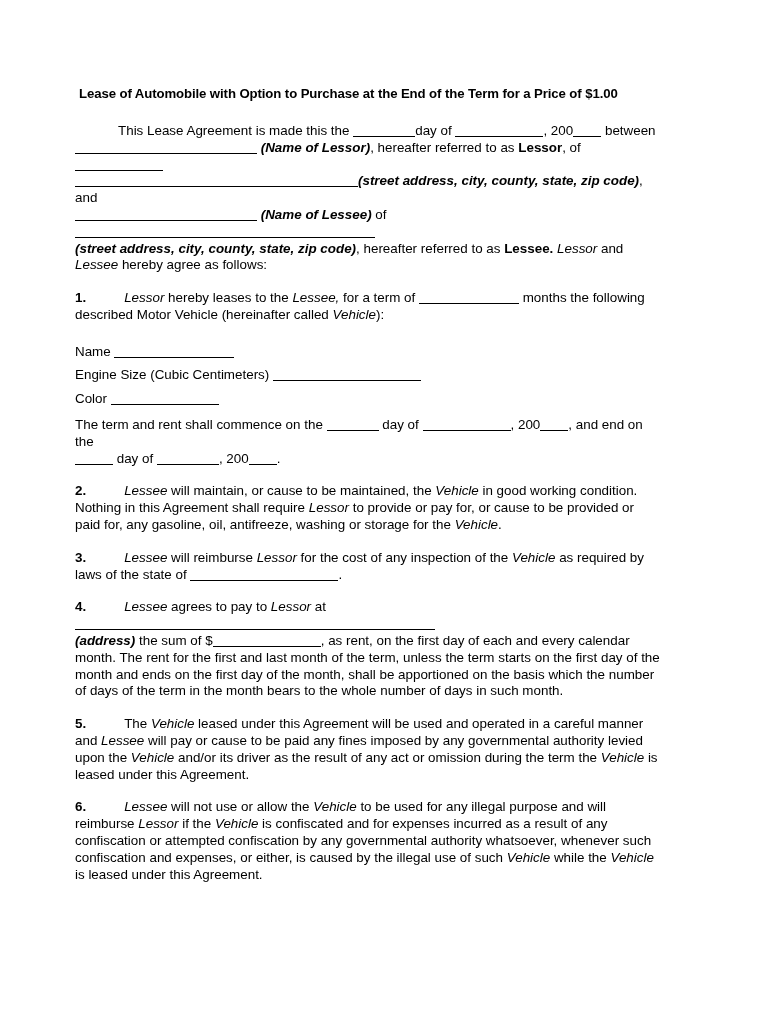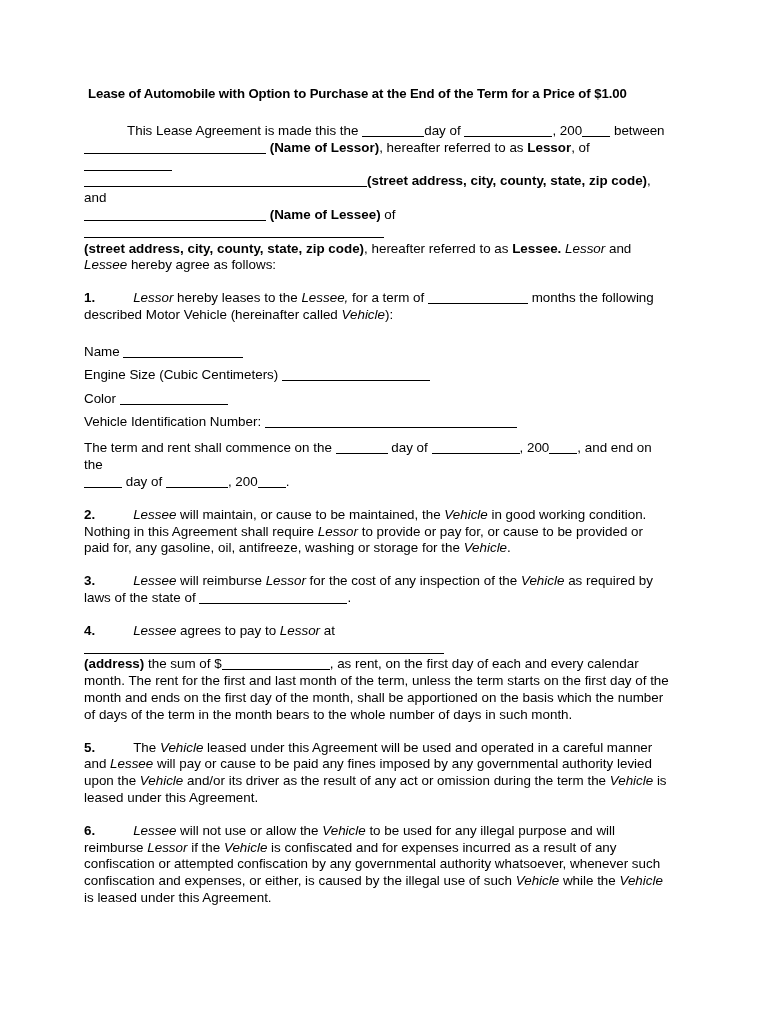--- a/index.html
+++ b/index.html
@@ -16,21 +16,21 @@
   }
   #page {
     position: relative;
     width: 770px;
     height: 1024px;
     background: #ffffff;
     overflow: hidden;
   }
   #content {
     position: absolute;
-    left: 84px;
+    left: 75px;
     top: 86px;
     width: 586px;
   }
 
   .doc-title {
     font-size: 13.2px;
     font-weight: bold;
     line-height: 16px;
     text-align: left;
     margin: 0 0 0 4px;
@@ -47,21 +47,21 @@
 
   .gap-title { height: 21px; }
   .gap-para  { height: 16px; }
   .gap-small { height: 7px; }
 
   .indent { display: inline-block; width: 43px; }
   .numtab { display: inline-block; width: 38px; }
 
   i, .i   { font-style: italic; }
   b, .b   { font-weight: bold; }
-  .bi     { font-weight: bold; }
+  .bi     { font-weight: bold; font-style: italic; }
 
   
   .bl {
     display: inline-block;
     border-bottom: 1px solid #000;
     height: 12px;
     vertical-align: -2px;
   }
   .bl-w38  { width: 38px; }
   .bl-w28  { width: 28px; }
@@ -109,21 +109,20 @@
     <div class="para">
       <span class="b">1.</span><span class="numtab"></span><span class="i">Lessor</span><span> hereby leases to the </span><span class="i">Lessee,</span><span> for a term of </span><span class="bl bl-w100"></span><span> months the following described Motor Vehicle (hereinafter called </span><span class="i">Vehicle</span><span>):</span>
     </div>
 
     <div class="gap-para"></div>
 
     <div>
       <div class="field-line"><span>Name</span> <span class="bl bl-w120"></span></div>
       <div class="field-line"><span>Engine Size (Cubic Centimeters)</span> <span class="bl bl-w148"></span></div>
       <div class="field-line"><span>Color</span> <span class="bl bl-w108"></span></div>
-      <div class="field-line"><span>Vehicle Identification Number:</span> <span class="bl bl-w252"></span></div>
     </div>
 
     <div class="gap-small"></div>
 
     <div class="para">
       <span>The term and rent shall commence on the </span><span class="bl bl-w52"></span><span> day of </span><span class="bl bl-w88"></span><span>, 200</span><span class="bl bl-w28"></span><span>, and end on the </span><br>
       <span class="bl bl-w38"></span><span> day of </span><span class="bl bl-w62"></span><span>, 200</span><span class="bl bl-w28"></span><span>.</span>
     </div>
 
     <div class="gap-para"></div>

